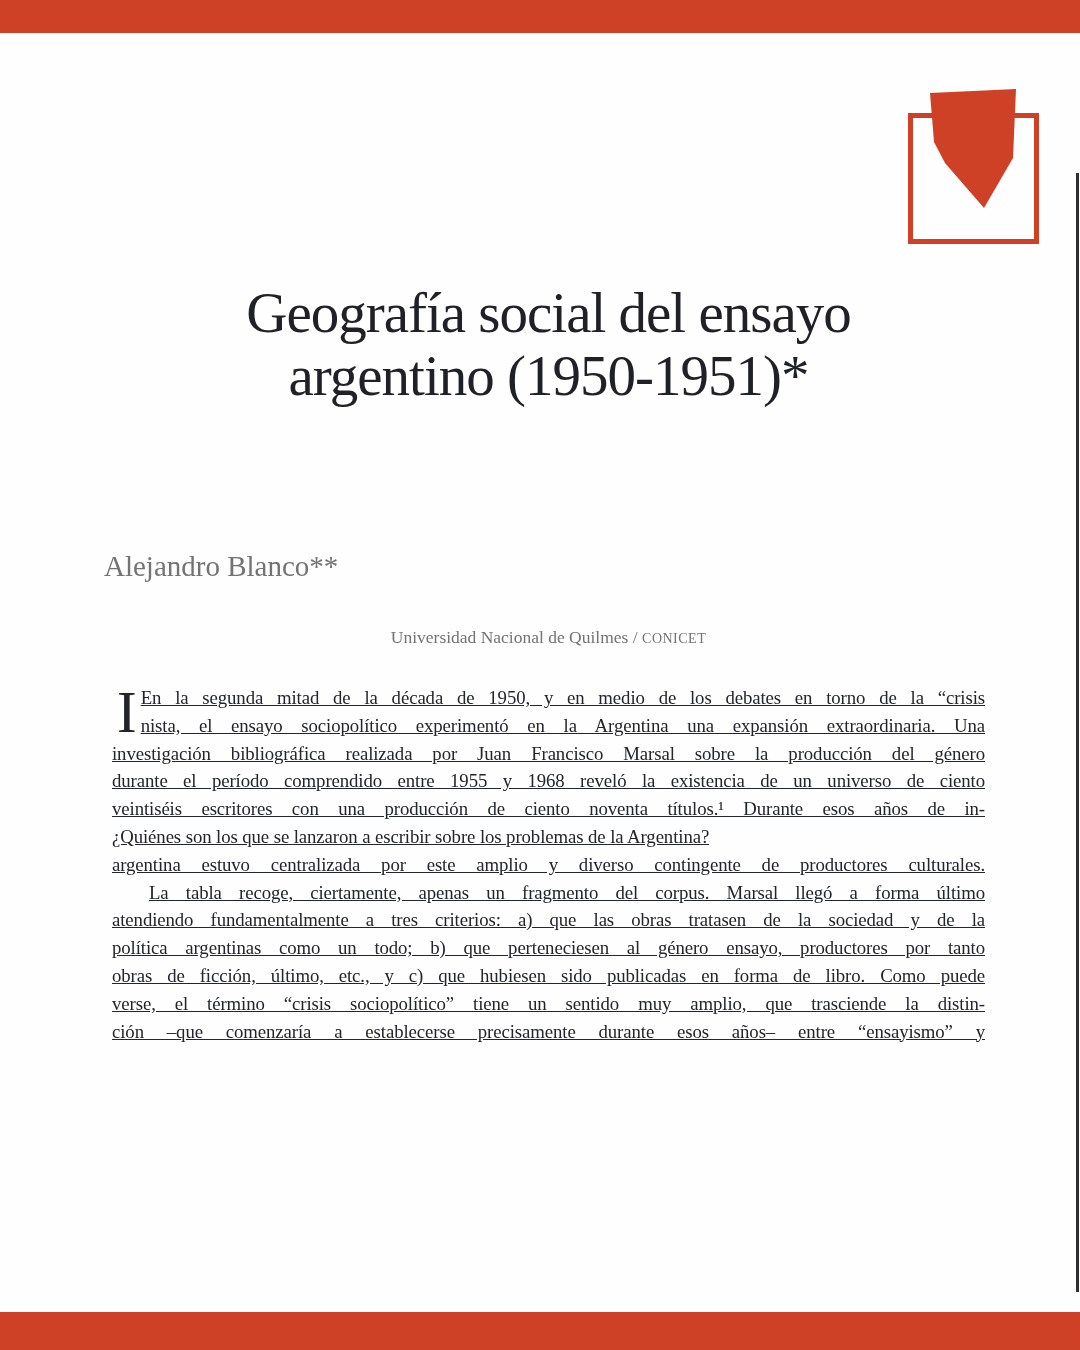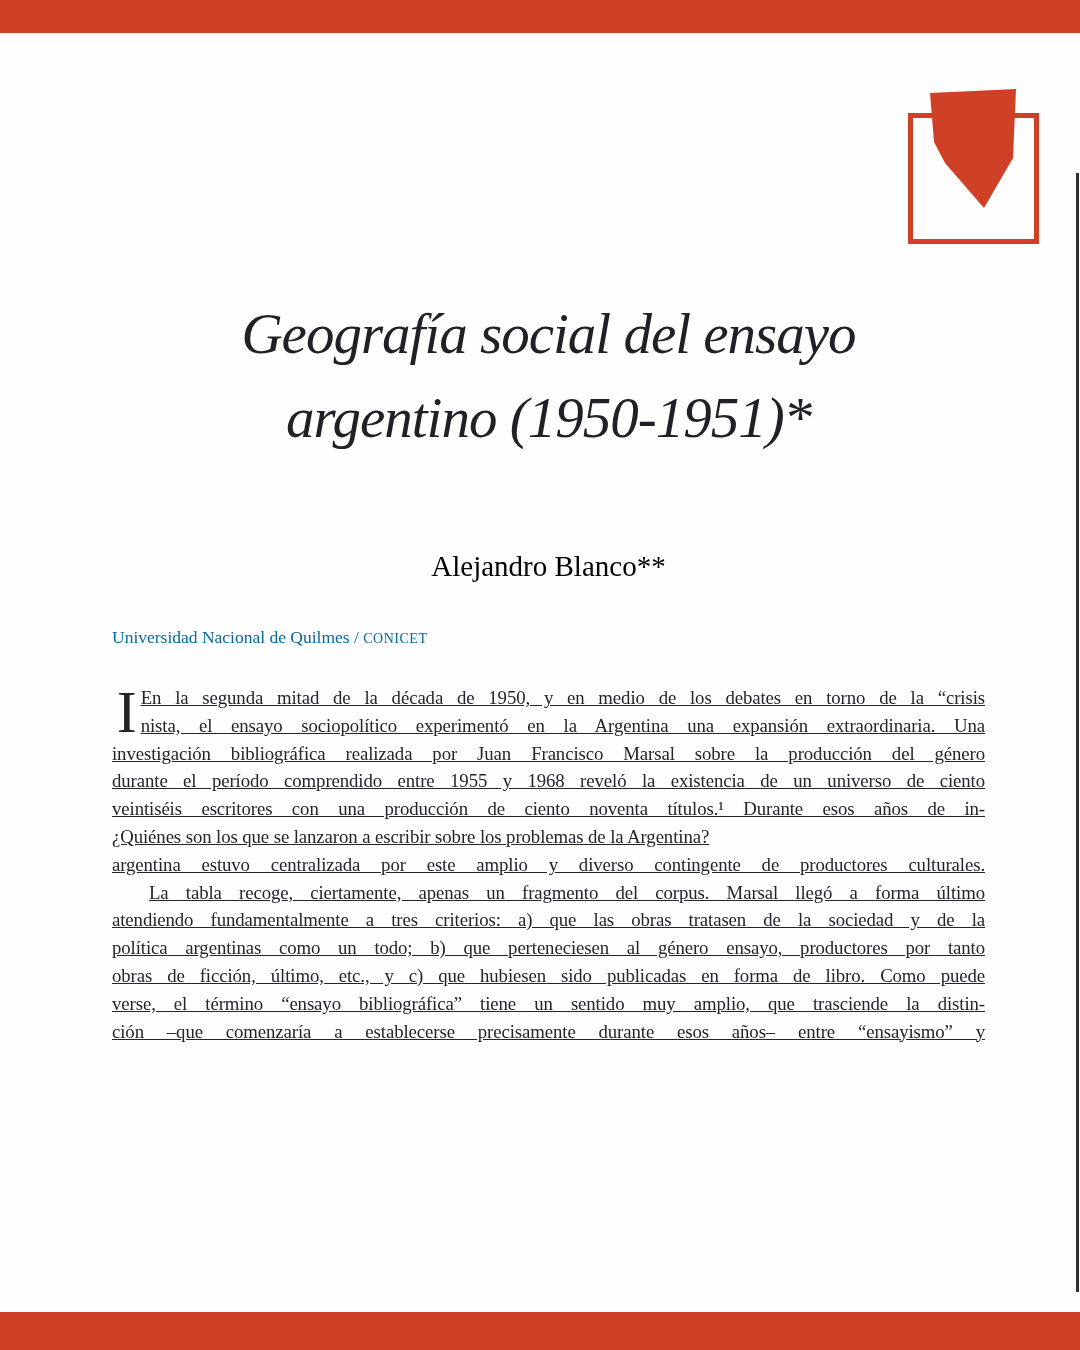--- a/index.html
+++ b/index.html
@@ -7,30 +7,30 @@
     position:relative;width:1080px;height:1350px;overflow:hidden;
     background:#fefefe;font-family:"Liberation Serif",serif;color:#22242a;
   }
   .band{position:absolute;left:0;width:1080px;background:#cf4127;}
   .band.top{top:0;height:33px;}
   .band.bottom{top:1312px;height:38px;}
   .logo{position:absolute;left:896px;top:82px;width:150px;height:168px;}
   .scan-line{position:absolute;left:1076px;top:173px;width:3px;height:1119px;background:#2e2f31;}
   .title-block{position:absolute;left:104px;top:281px;width:889px;text-align:center;}
   .title-line{
-    font-style:italic;font-size:57px;line-height:63px;white-space:nowrap;
-    color:#1f2127;letter-spacing:-1px;margin-top:21px;
+    font-size:57px;line-height:63px;white-space:nowrap;
+    color:#1f2127;letter-spacing:-1px;
   }
   .author{
-    position:absolute;left:104px;top:549px;width:889px;text-align:center;
-    font-size:29px;line-height:34px;color:#000000;
+    position:absolute;left:104px;top:549px;width:889px;text-align:left;
+    font-size:29px;line-height:34px;color:#737373;
   }
   .affiliation{
-    position:absolute;left:112px;top:626px;width:873px;text-align:left;
-    font-size:17.5px;line-height:23px;color:#0369a1;
+    position:absolute;left:112px;top:626px;width:873px;text-align:center;
+    font-size:17.5px;line-height:23px;color:#737373;
   }
   .affiliation .org{font-size:14px;letter-spacing:0.5px;}
   .body-text{
     position:absolute;left:112px;top:684px;width:873px;
     font-size:18.8px;color:#23252c;
   }
   .para{overflow:visible;}
   .dropcap{
     float:left;font-size:59px;line-height:49px;padding:4px 4px 0 5px;
     color:#22242a;
@@ -77,20 +77,20 @@
         <div class="bline">durante el período comprendido entre 1955 y 1968 reveló la existencia de un universo de ciento</div>
         <div class="bline">veintiséis escritores con una producción de ciento noventa títulos.¹ Durante esos años de in-</div>
         <div class="bline flush">¿Quiénes son los que se lanzaron a escribir sobre los problemas de la Argentina?</div>
         <div class="bline">argentina estuvo centralizada por este amplio y diverso contingente de productores culturales.</div>
       </div>
       <div class="para">
         <div class="bline indent">La tabla recoge, ciertamente, apenas un fragmento del corpus. Marsal llegó a forma último</div>
         <div class="bline">atendiendo fundamentalmente a tres criterios: a) que las obras tratasen de la sociedad y de la</div>
         <div class="bline">política argentinas como un todo; b) que perteneciesen al género ensayo, productores por tanto</div>
         <div class="bline">obras de ficción, último, etc., y c) que hubiesen sido publicadas en forma de libro. Como puede</div>
-        <div class="bline">verse, el término “ensayo bibliográfica” tiene un sentido muy amplio, que trasciende la distin-</div>
+        <div class="bline">verse, el término “crisis sociopolítico” tiene un sentido muy amplio, que trasciende la distin-</div>
         <div class="bline">ción –que comenzaría a establecerse precisamente durante esos años– entre “ensayismo” y</div>
       </div>
     </div>
 
   <div class="band bottom"></div>
 
 </div>
 
 </body></html>

